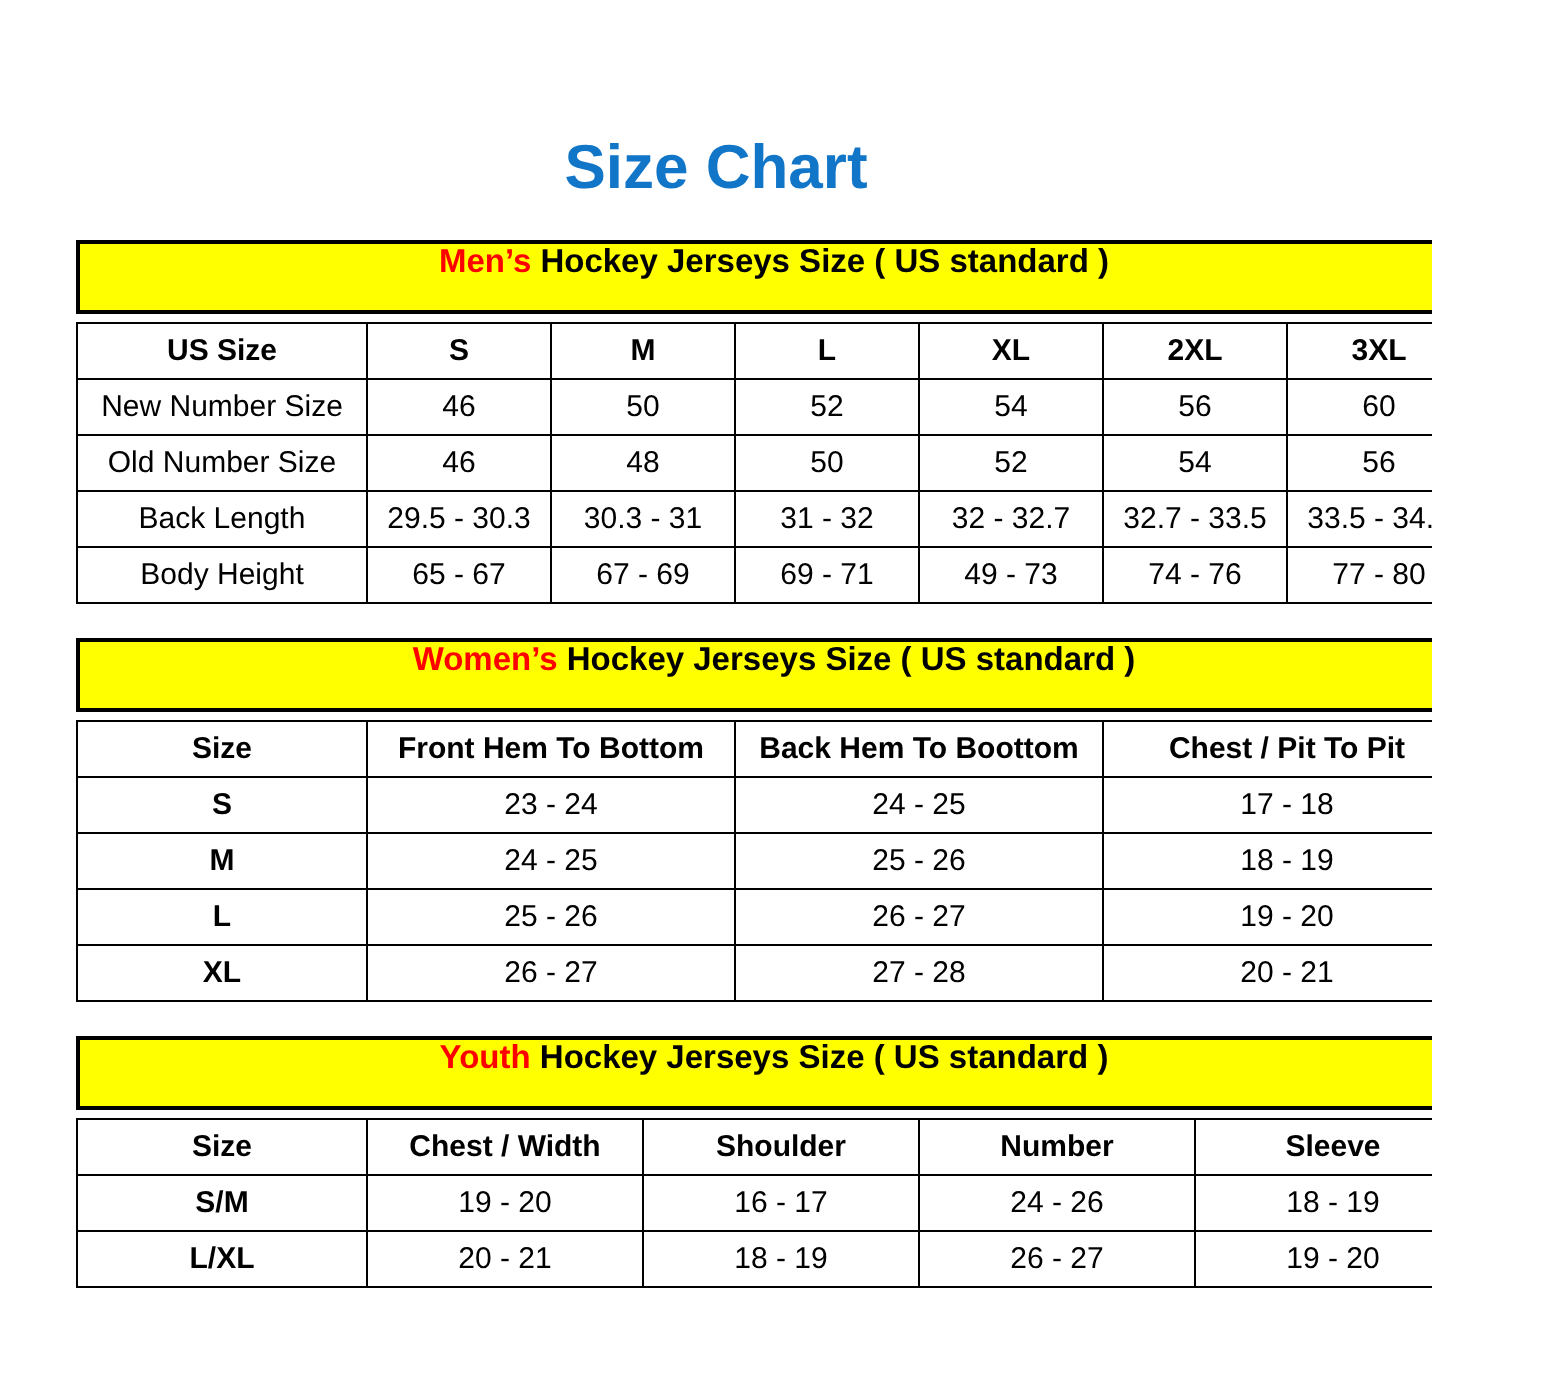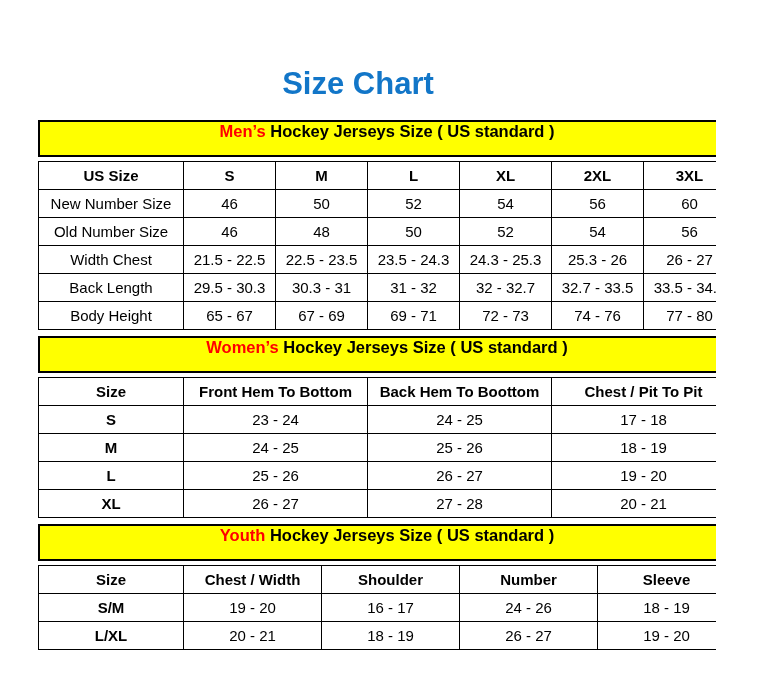--- a/index.html
+++ b/index.html
@@ -35,21 +35,21 @@
     display:flex;align-items:flex-start;justify-content:center;
     font-weight:bold;font-size:16.5px;
     margin-bottom:4px;
   }
   .band .hl{color:var(--hl-red);white-space:pre;}
   .band .rest{color:var(--ink);white-space:pre;}
   table.grid{
     border-collapse:collapse;
     width:100%;
     table-layout:fixed;
-    margin-bottom:6px;
+    margin-bottom:17px;
     font-size:15px;
   }
   table.grid th, table.grid td{
     box-sizing:border-box;
     border:1px solid var(--ink);
     height:28px;
     text-align:center;
     vertical-align:middle;
     padding:0 2px;
     overflow:hidden;
@@ -114,43 +114,34 @@
             <tr>
               <td class="row-label">Old Number Size</td>
               <td>46</td>
               <td>48</td>
               <td>50</td>
               <td>52</td>
               <td>54</td>
               <td>56</td>
             </tr>
             <tr>
-              <td class="row-label">Width Chest</td>
-              <td>21.5 - 22.5</td>
-              <td>22.5 - 23.5</td>
-              <td>23.5 - 24.3</td>
-              <td>24.3 - 25.3</td>
-              <td>25.3 - 26</td>
-              <td>26 - 27</td>
-            </tr>
-            <tr>
               <td class="row-label">Back Length</td>
               <td>29.5 - 30.3</td>
               <td>30.3 - 31</td>
               <td>31 - 32</td>
               <td>32 - 32.7</td>
               <td>32.7 - 33.5</td>
               <td>33.5 - 34.6</td>
             </tr>
             <tr>
               <td class="row-label">Body Height</td>
               <td>65 - 67</td>
               <td>67 - 69</td>
               <td>69 - 71</td>
-              <td>72 - 73</td>
+              <td>49 - 73</td>
               <td>74 - 76</td>
               <td>77 - 80</td>
             </tr>
           </tbody>
         </table>
     </section>
 
     <section>
       <div class="band">
         <span class="hl">Women’s</span>

